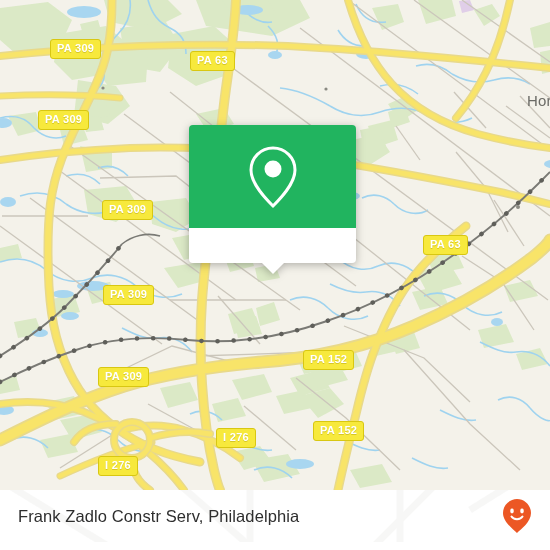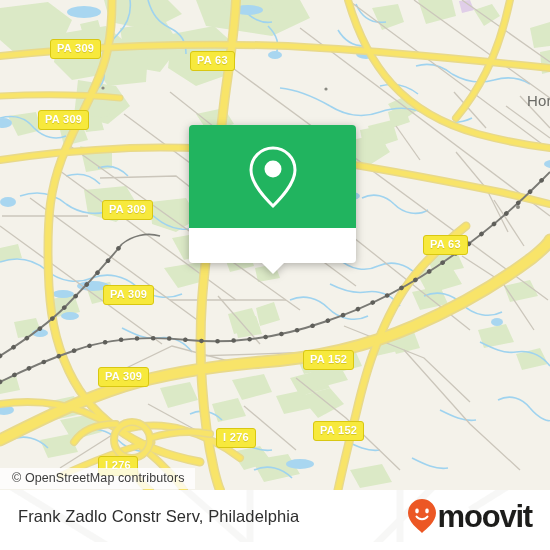--- a/index.html
+++ b/index.html
@@ -416,21 +416,20 @@
           <path d="M29 4 C16.8 4 7 13.8 7 26 C7 40 22 55 29 62
                    C36 55 51 40 51 26 C51 13.8 41.2 4 29 4 Z" fill="none" stroke="#ffffff" stroke-width="3"></path>
           <circle cx="29" cy="25" r="8.5" fill="#ffffff"></circle>
         </svg>
       </div>
       <div id="popup-footer">
         <div id="popup-tail"></div>
       </div>
     </div>
 
-    <div id="attribution">© OpenStreetMap contributors</div>
   </div>
 
   <div id="bottom-bar">
     <svg id="bottom-bar-watermark" viewBox="0 0 550 140">
       <g stroke="#9a9a90" stroke-width="7" fill="none">
         <path d="M0 30 L180 140"></path>
         <path d="M140 0 L300 140"></path>
         <path d="M250 -10 L250 140"></path>
         <path d="M330 140 L470 0"></path>
         <path d="M400 0 L400 140"></path>
@@ -441,17 +440,16 @@
     <span id="place-title">Frank Zadlo Constr Serv, Philadelphia</span>
 
     <div id="brand">
       <svg width="30" height="36" viewBox="0 0 30 36">
         <path d="M15 1 C7.3 1 1 7.3 1 15 C1 24 11 31 15 35
                  C19 31 29 24 29 15 C29 7.3 22.7 1 15 1 Z" fill="#ec5724"></path>
         <ellipse cx="10" cy="13" rx="1.8" ry="2.4" fill="#ffffff"></ellipse>
         <ellipse cx="20" cy="13" rx="1.8" ry="2.4" fill="#ffffff"></ellipse>
         <path d="M9.5 18.5 C11.5 22 18.5 22 20.5 18.5" fill="none" stroke="#ffffff" stroke-width="2" stroke-linecap="round"></path>
       </svg>
-      <span id="brand-name">moovit</span>
     </div>
   </div>
 
 </div>
 
 </body></html>

